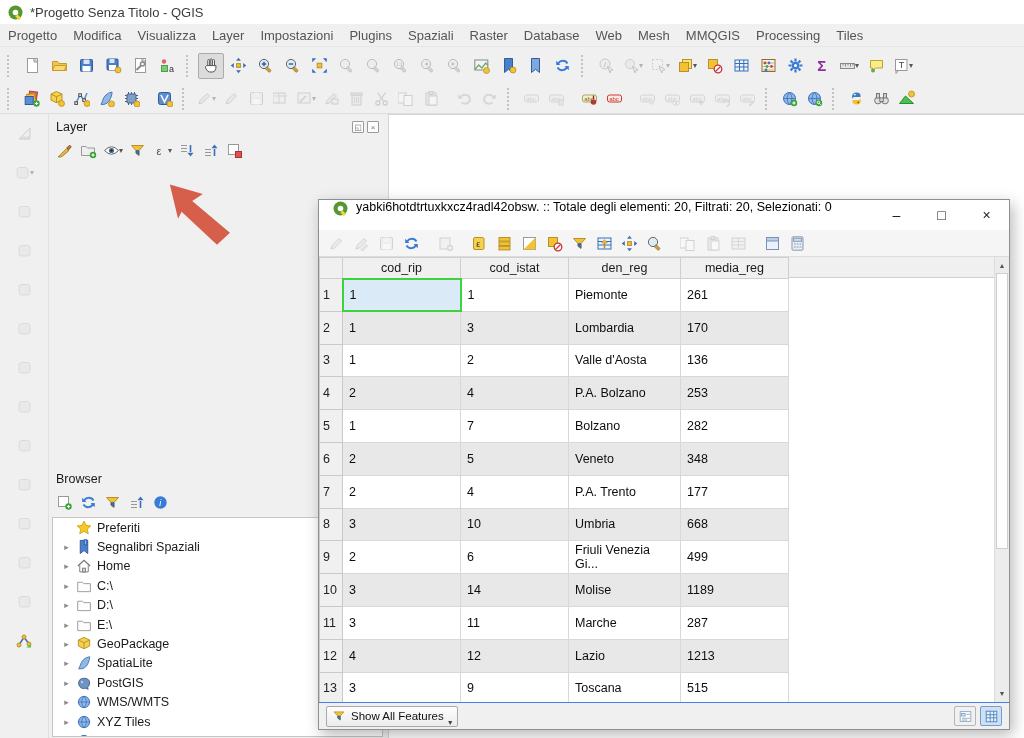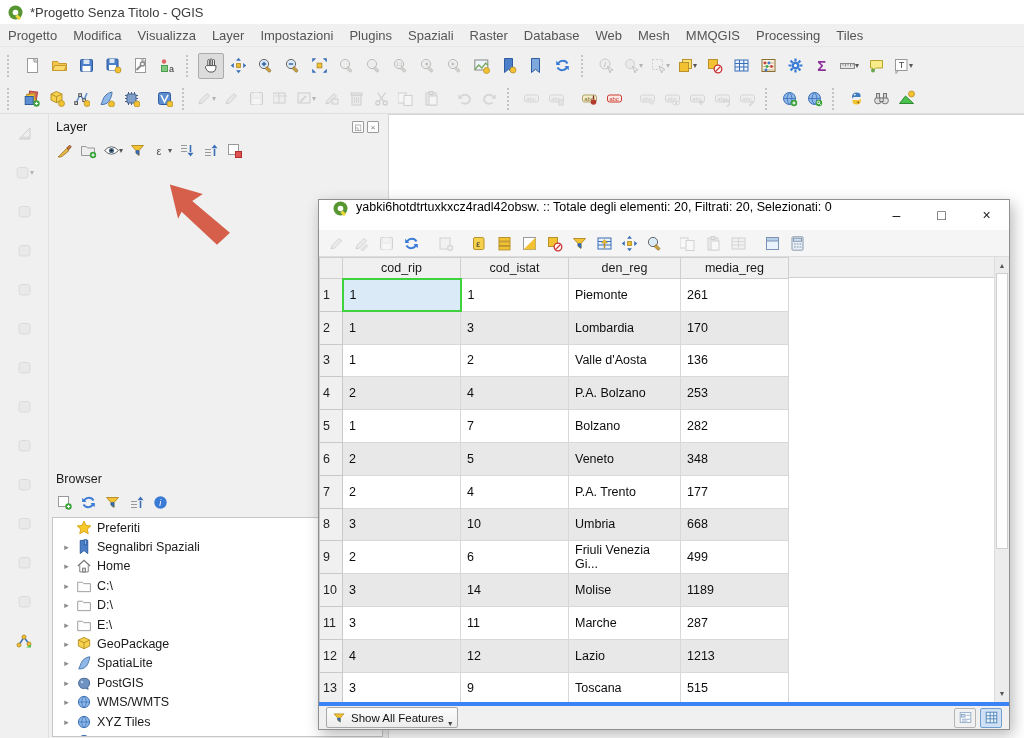--- a/index.html
+++ b/index.html
@@ -55,21 +55,21 @@
   table.attr th,table.attr td{font-size:12.5px;font-weight:normal}
   table.attr thead th{height:21px;background:#f0f0f0;border:1px solid #cfcfcf;text-align:center;color:#1a1a1a}
   table.attr td{height:32.8px;border:1px solid #d8d8d8;padding:0 6px;color:#0d0d0d;text-align:left}
   table.attr td.num{background:#f0f0f0;border-color:#c9c9c9;padding:0 3px;color:#222}
   tr.alt td:not(.num){background:var(--altrow,#e8e8e8)}
   td.selcell{background:var(--self,#dbeaf7)!important;border:2px solid var(--selb,#3fd23f)!important}
   .vscroll{position:absolute;right:0;top:0;bottom:0;width:15px;background:#ececec;border-left:1px solid #dcdcdc}
   .sbtn{position:absolute;left:0;right:0;height:15px;display:flex;align-items:center;justify-content:center;font-size:7px;color:#555}
   .sbtn.up{top:1px}.sbtn.down{bottom:1px}
   .vthumb{position:absolute;left:1px;right:1px;top:16px;height:62%;background:#fdfdfd;border:1px solid #cfcfcf}
-  .dlg-footer{height:27px;background:#f0f0f0;display:flex;align-items:center;padding:0 7px;flex:none;border-top:4px solid #3b82f6}
+  .dlg-footer{height:27px;background:#f0f0f0;display:flex;align-items:center;padding:0 7px;flex:none;border-top:1px solid #3b82f6}
   .saf-btn{height:21px;display:flex;align-items:center;gap:5px;background:linear-gradient(#fdfdfd,#ececec);border:1px solid #a8a8a8;border-radius:2px;padding:0 13px 0 5px;font-size:11.5px;color:#111;position:relative}
   .saf-caret{position:absolute;right:3px;bottom:0;font-size:7px;color:#444}
   .view-btns{margin-left:auto;display:flex;gap:4px}
   .vbtn{width:22px;height:20px;border:1px solid #b5b5b5;background:#f1f1f1;display:flex;align-items:center;justify-content:center;border-radius:2px}
   .vbtn.sel{background:#cfe0f5;border-color:#6f9fd0}
   
   .annot{position:absolute;left:165px;top:181px;width:78px;height:66px;z-index:30;pointer-events:none}
 </style>
 </head>
 <body>

